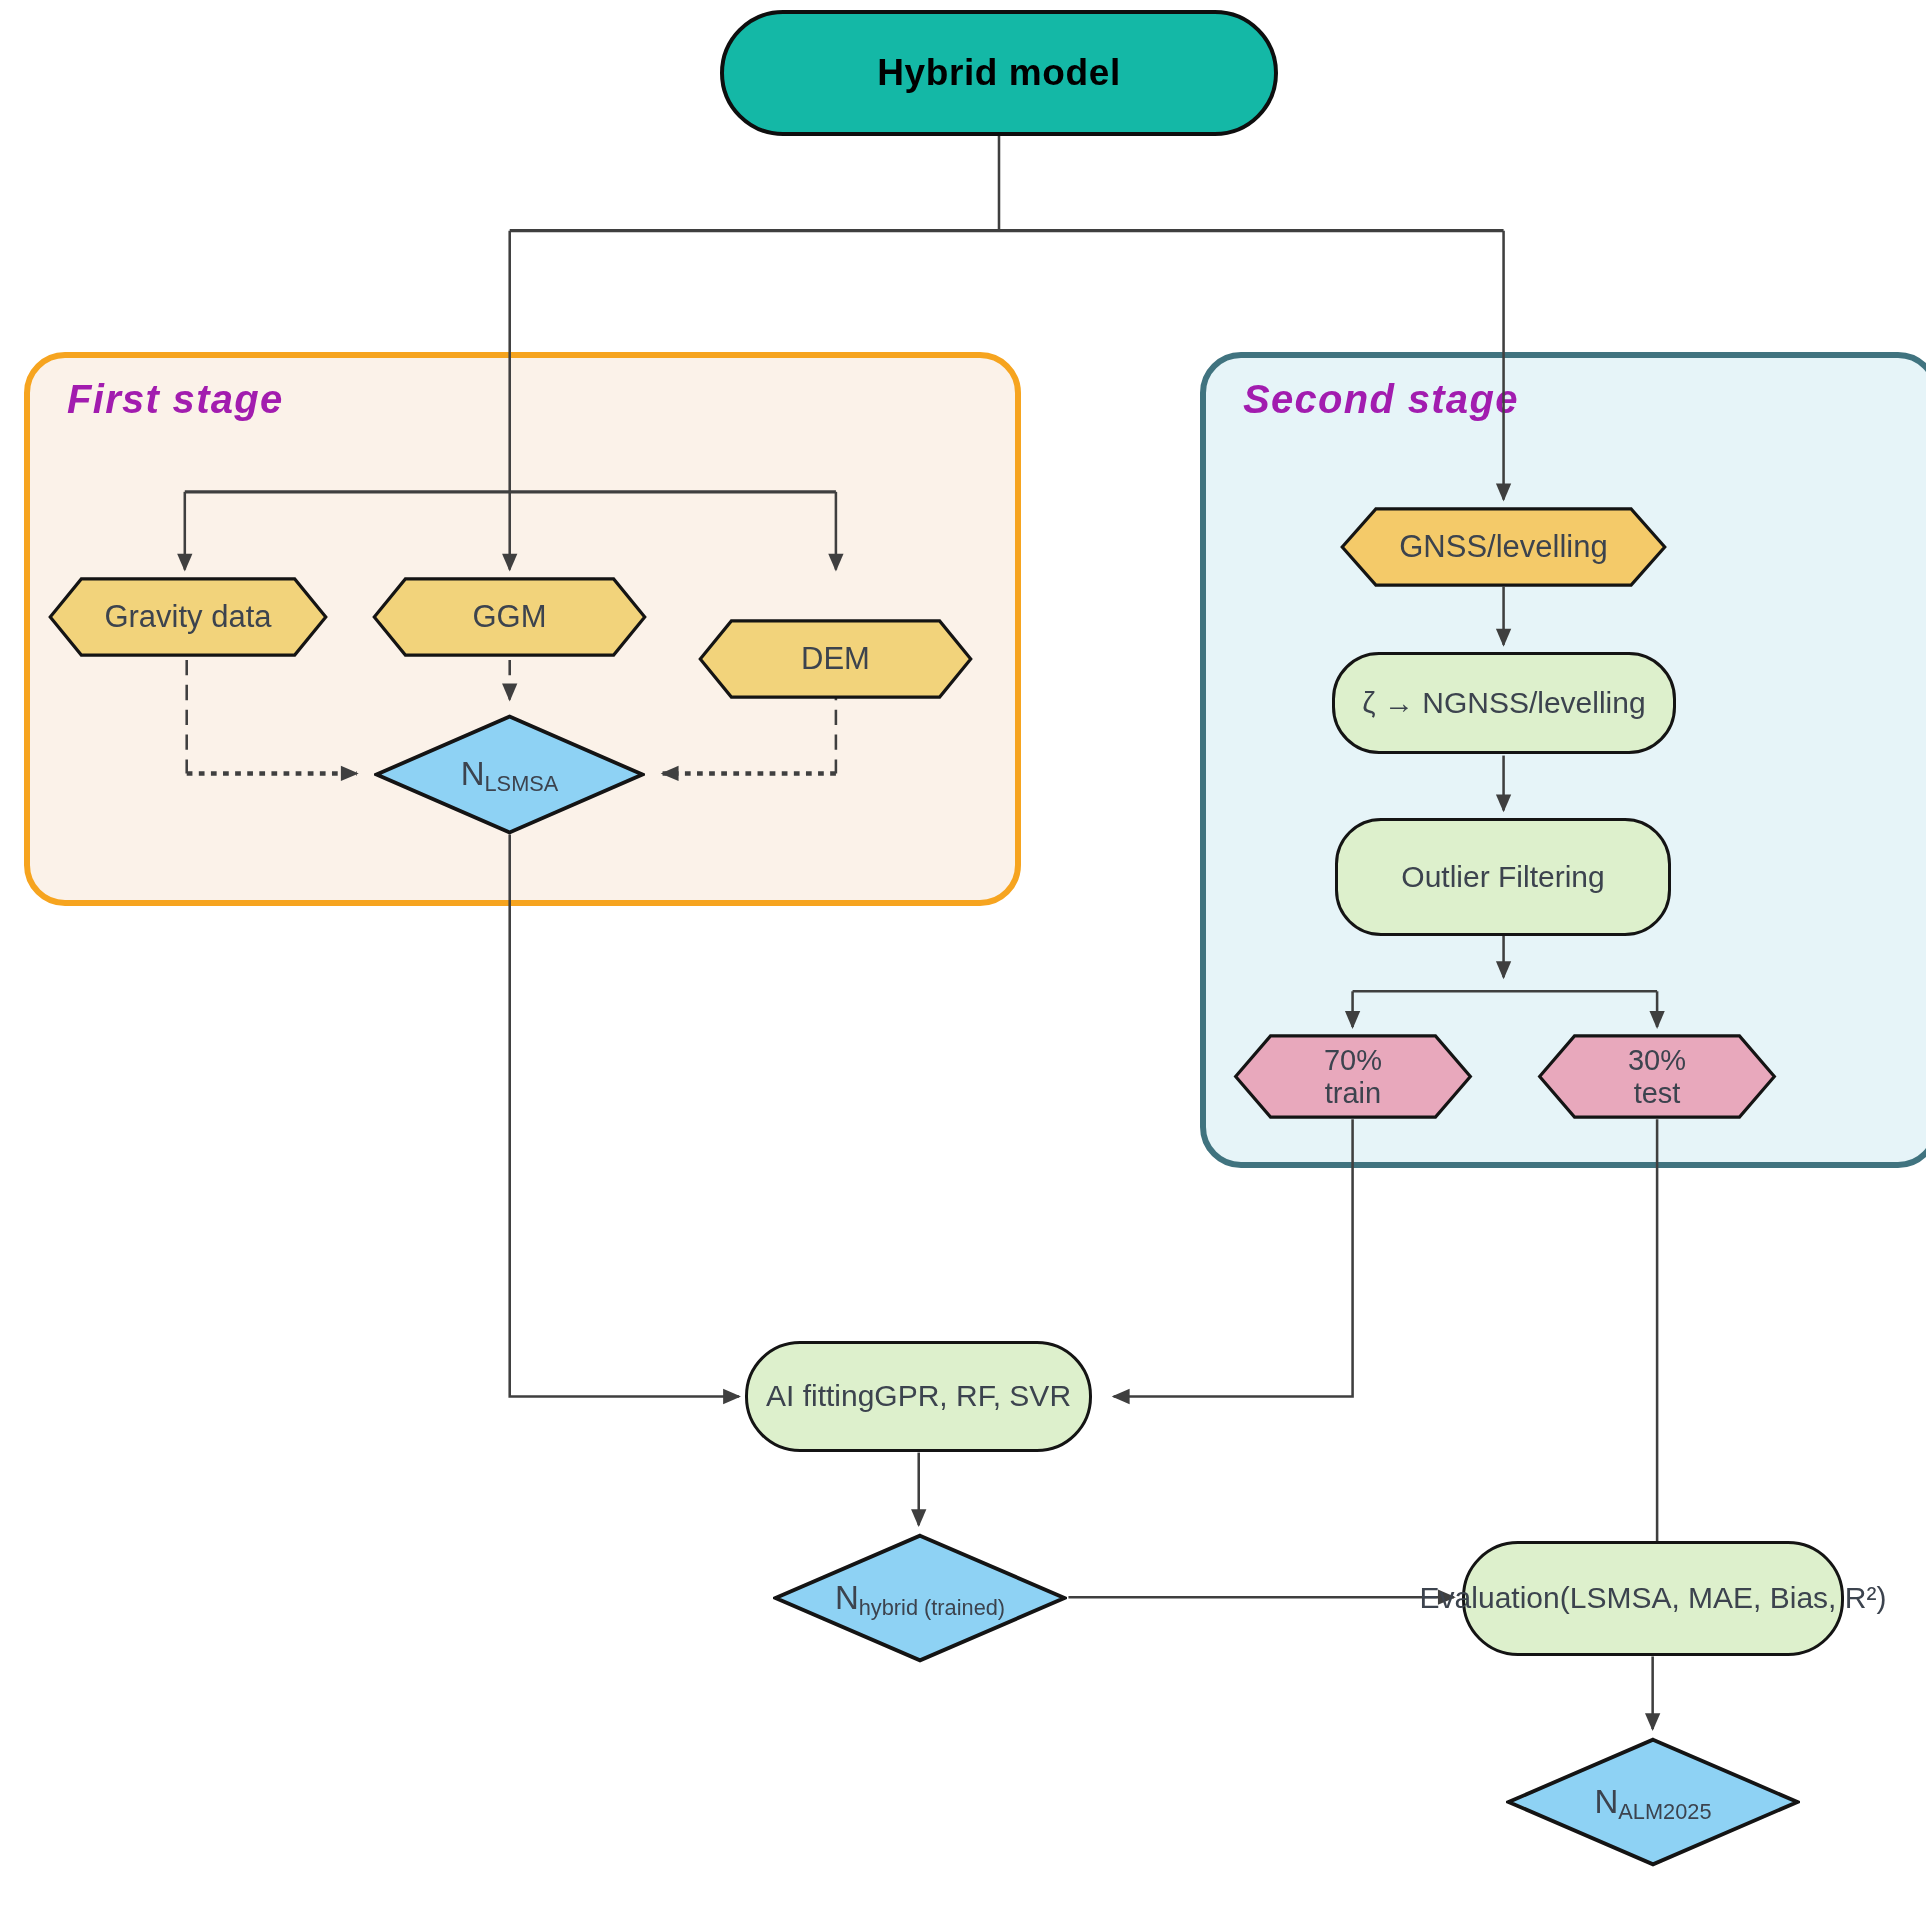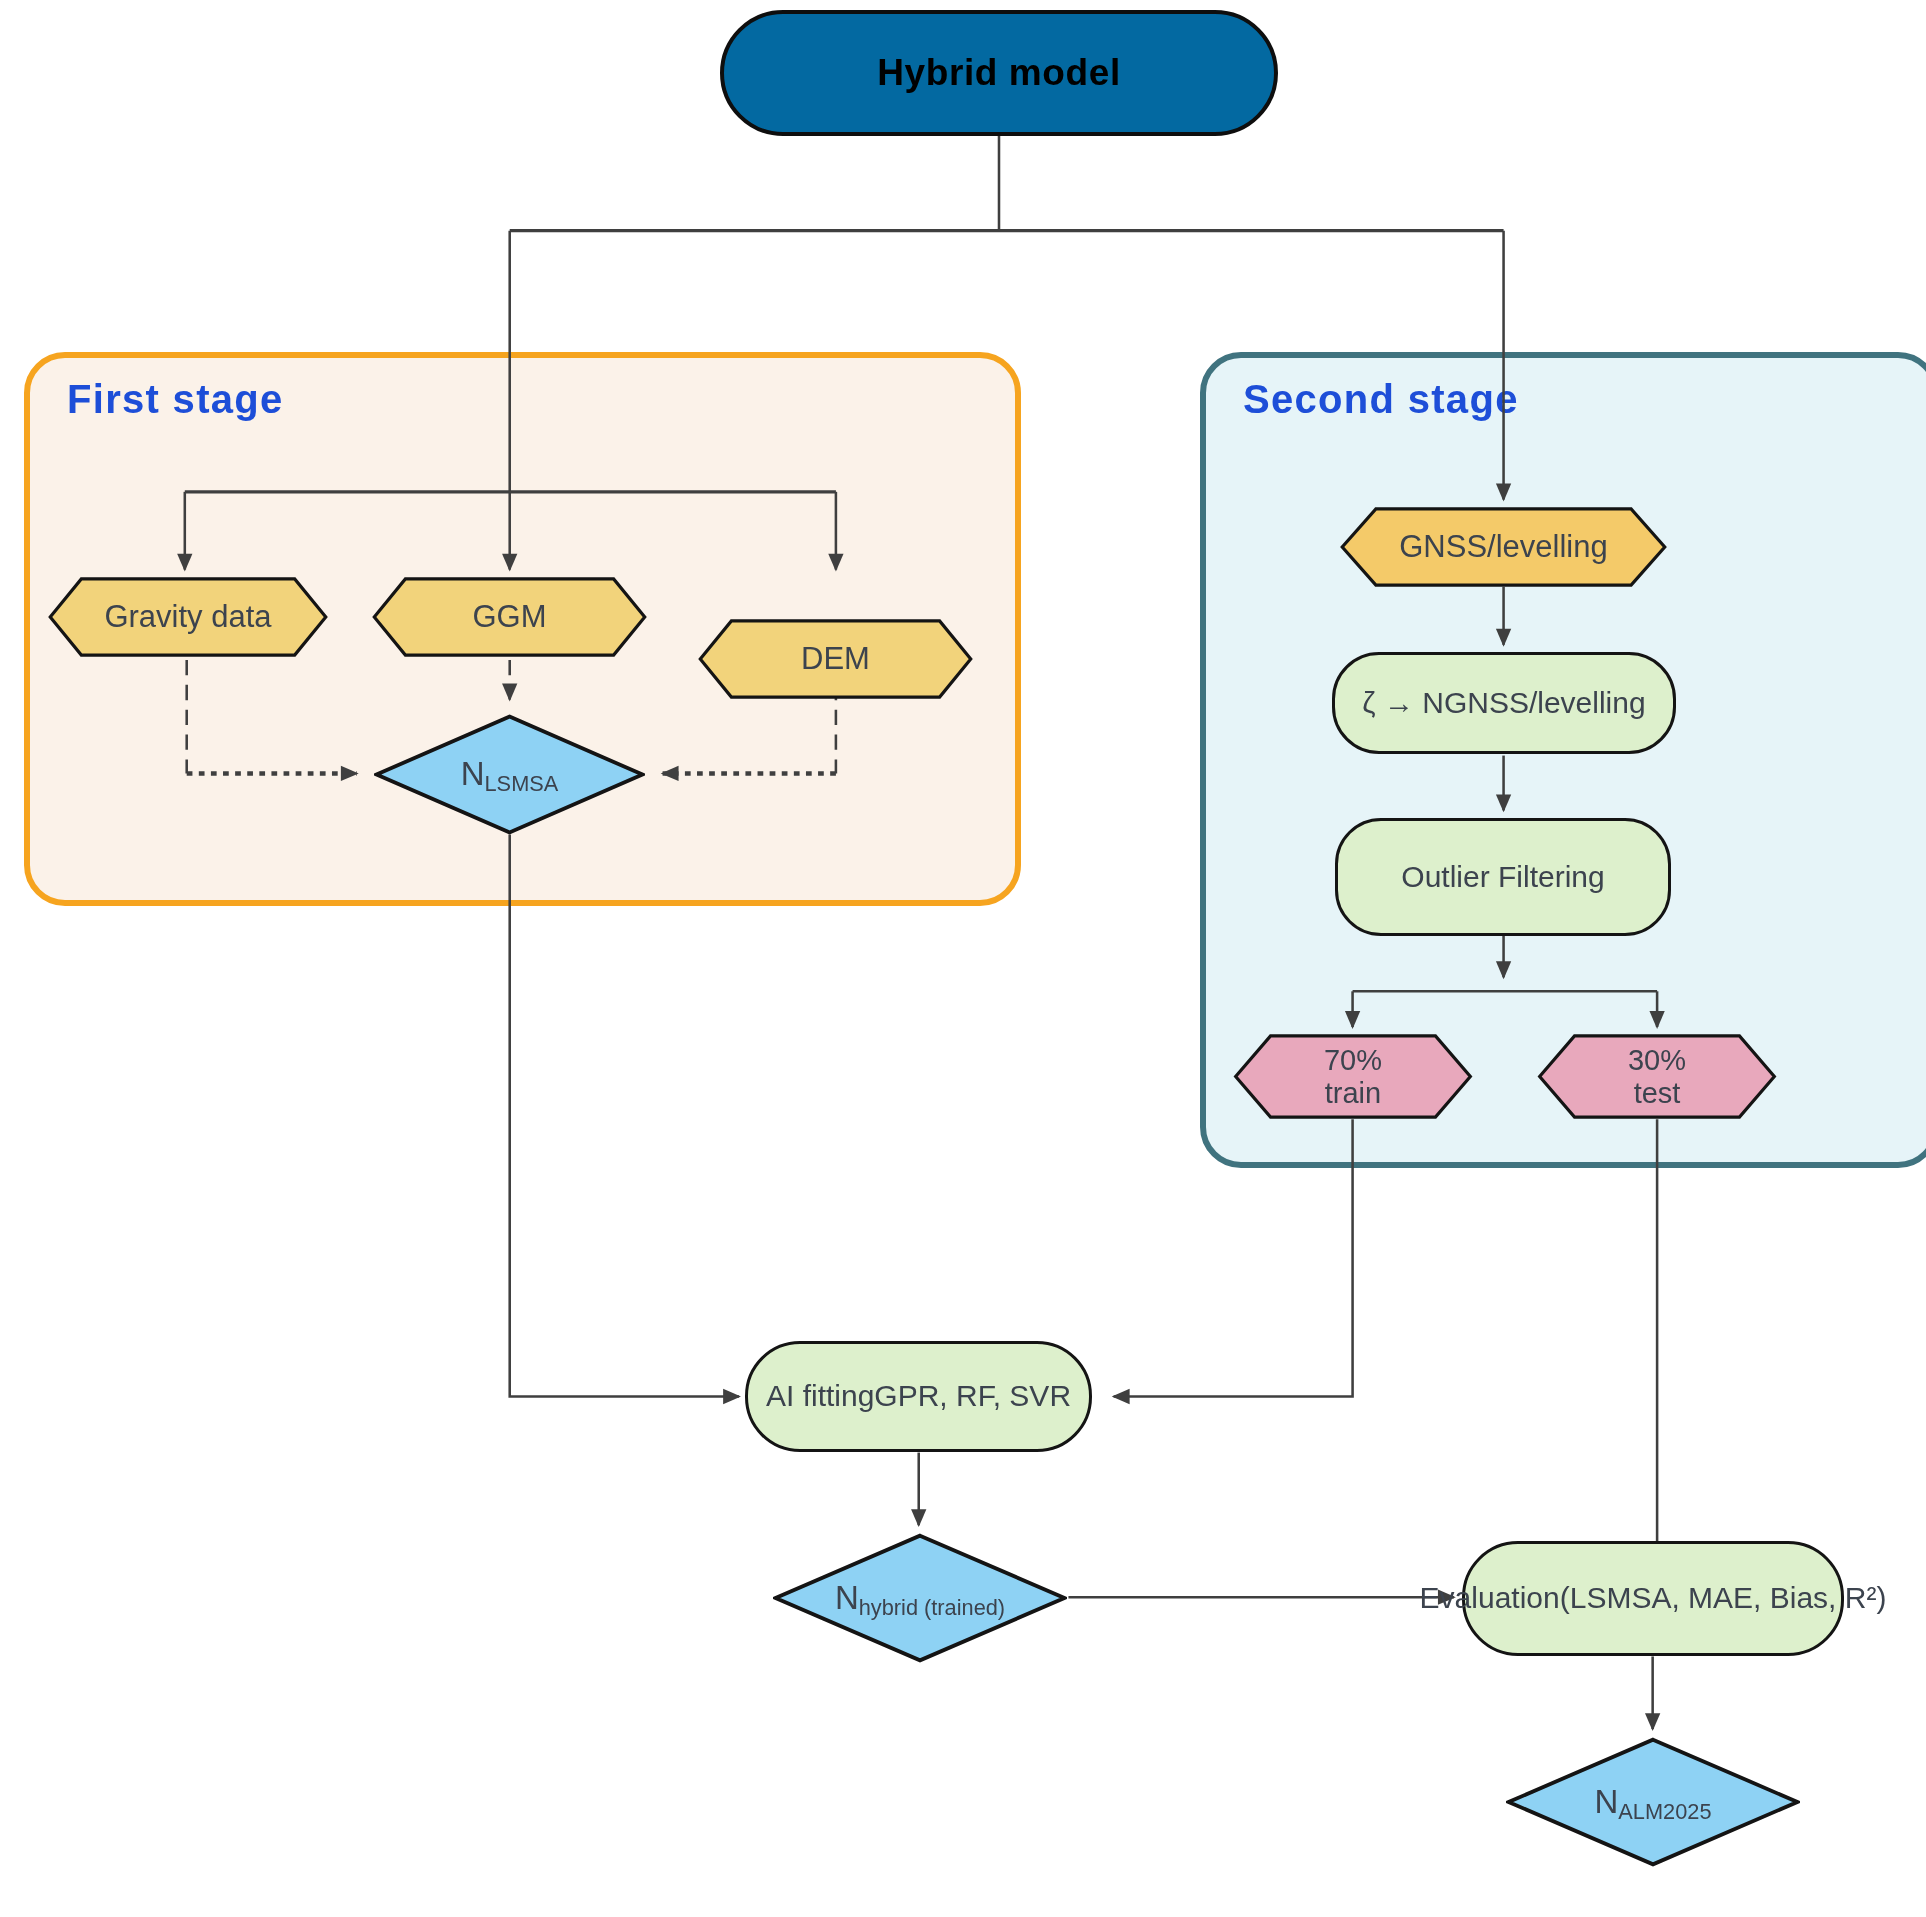--- a/index.html
+++ b/index.html
@@ -33,22 +33,23 @@
   #third-stage {
     left: 438px; top: 1239px; width: 1449px; height: 668px;
     border: 6.4px solid #A6A5EA; background: #F4F3FA;
   }
   .stage-title {
     position: absolute;
     left: 37px; top: 19px;
     font-size: 40px;
     font-weight: bold;
     letter-spacing: 1.3px;
-    color: #1d4ed8;
+    color: #a21caf;
     white-space: nowrap;
+    font-style: italic;
   }
 
   
   #edges {
     position: absolute;
     left: 0; top: 0;
     z-index: 2;
     pointer-events: none;
   }
   .edge {
@@ -76,21 +77,21 @@
     text-align: center;
     color: #3C434E;
     font-size: 31px;
     line-height: 1.12;
     white-space: nowrap;
   }
   .rootnode {
     position: absolute;
     left: 720px; top: 10.2px; width: 558px; height: 126px;
     box-sizing: border-box;
-    background: #0369a1;
+    background: #14b8a6;
     border: 4.5px solid #0E0E0E;
     border-radius: 64px;
     display: flex;
     align-items: center;
     justify-content: center;
     z-index: 3;
   }
   .rootnode .node-label {
     position: static;
     font-size: 37px;

